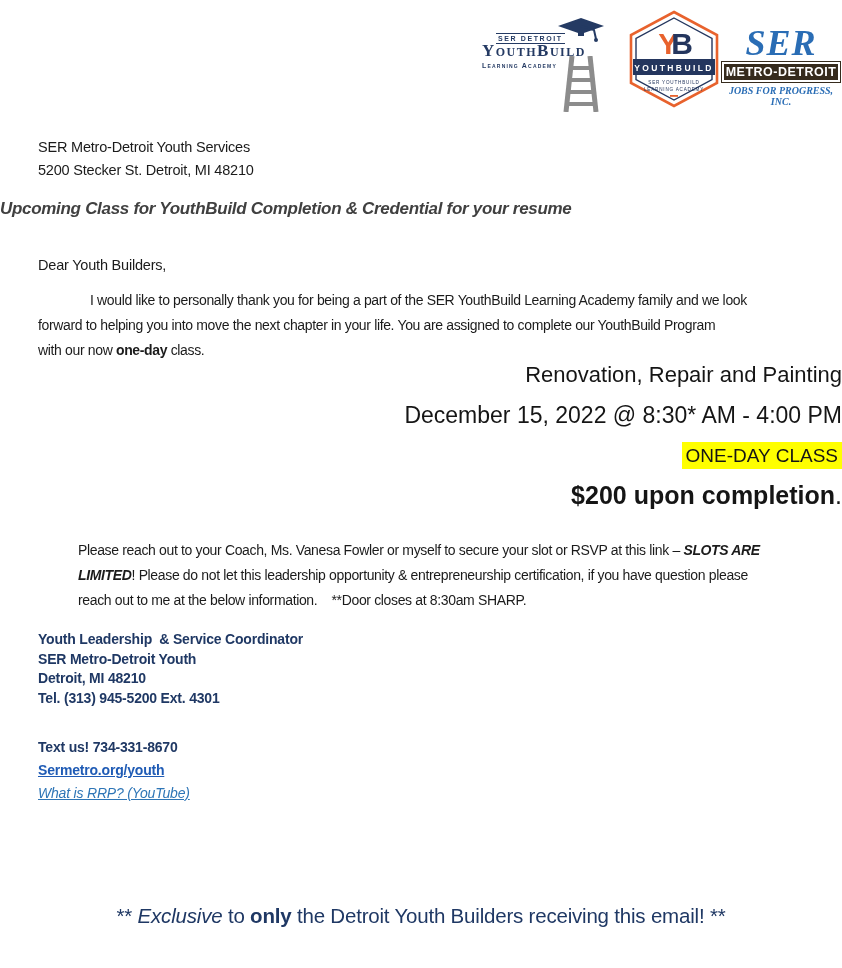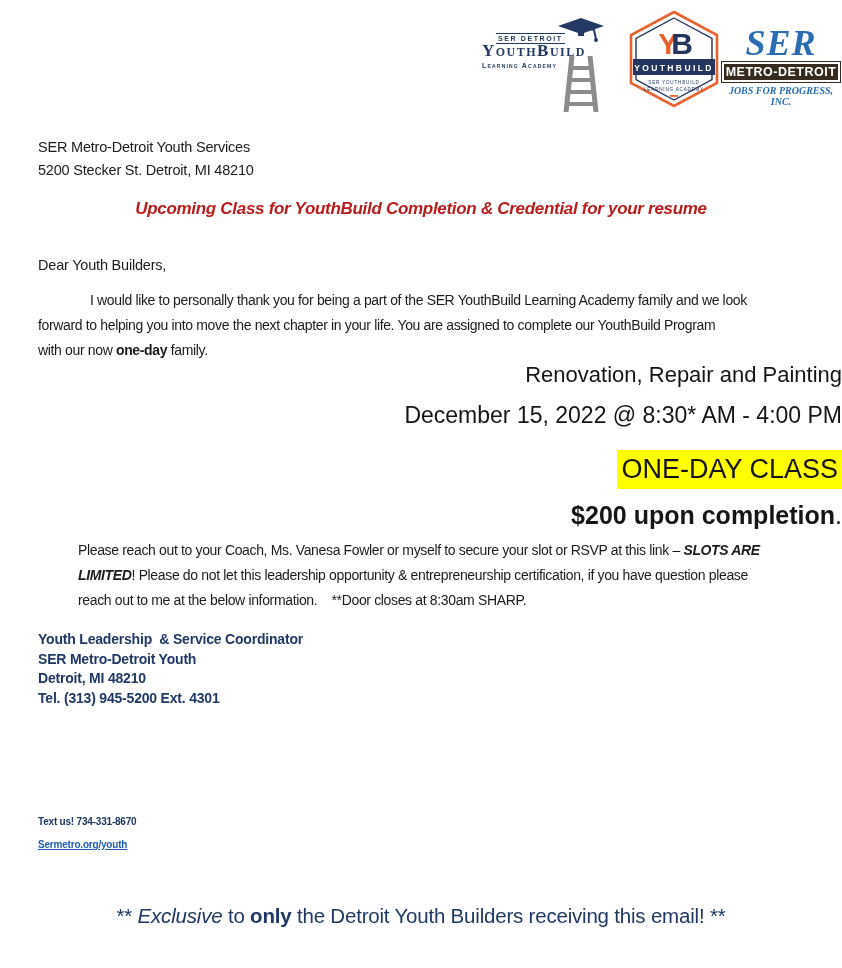--- a/index.html
+++ b/index.html
@@ -28,40 +28,40 @@
   .ser-name { font-family:"Liberation Serif", serif; font-style:italic; font-weight:bold;
               font-size:36px; line-height:34px; color:#2a6db5; letter-spacing:1px; }
   .ser-bar  { margin-top:2px; background:#362b1d; border:2px solid #ffffff;
               box-shadow:0 0 0 1px #362b1d; color:#ffffff; font-weight:bold;
               font-size:12.5px; line-height:16px; letter-spacing:0.5px; }
   .ser-tag  { margin-top:3px; font-family:"Liberation Serif", serif; font-style:italic;
               font-weight:bold; font-size:10px; color:#2a6db5; }
 
   
   .org-address { position:absolute; left:38px; top:136px; font-size:14.5px; line-height:23px; letter-spacing:-0.2px; }
-  .doc-title   { position:absolute; left:0; top:199px; width:100%; text-align:center;
-                 font-size:17px; font-weight:bold; font-style:italic; color:#b91c1c; letter-spacing:-0.3px; }
+  .doc-title   { position:absolute; left:0; top:199px; width:100%; text-align:left;
+                 font-size:17px; font-weight:bold; font-style:italic; color:#404040; letter-spacing:-0.3px; }
   .salutation  { position:absolute; left:38px; top:257px; font-size:14.5px; letter-spacing:-0.2px; }
 
   .para { font-size:14px; line-height:25px; letter-spacing:-0.35px; color:#1b1b1b; margin:0; }
   .intro   { position:absolute; left:38px; top:288px; width:792px; text-indent:52px; }
   .details { position:absolute; left:38px; top:538px; width:792px;margin-left:40px; }
   .keep-space { white-space:pre-wrap; }
 
   .event { position:absolute; left:0; top:362px; width:100%; text-align:right; color:#151515; }
   .event-course    { font-size:22px; line-height:26px; margin-bottom:13px; }
-  .event-datetime  { font-size:23px; line-height:28px; margin-bottom:21px;padding-left:36px; }
+  .event-datetime  { font-size:23px; line-height:28px; margin-bottom:13px;padding-left:36px; }
   .event-highlight-wrap { margin-bottom:11px; }
-  .event-highlight { display:inline-block; font-size:27px; line-height:25px; padding:7px 4px; }
+  .event-highlight { display:inline-block; font-size:19px; line-height:25px; padding:1px 4px; }
   .event-incentive { font-size:25px; line-height:30px; font-weight:bold;padding-left:40px; }
   .event-incentive .period { font-weight:normal; }
 
   .signature { position:absolute; left:38px; top:630px; font-size:14px; line-height:19.5px;
                font-weight:bold; letter-spacing:-0.2px; }
-  .textus    { position:absolute; left:38px; top:810px; font-size:10px; line-height:23px;
+  .textus    { position:absolute; left:38px; top:736px; font-size:14px; line-height:23px;
                font-weight:bold; letter-spacing:-0.2px; }
   .textus a  { display:inline-block; }
   .link-site { font-weight:bold; text-decoration:underline; }
   .link-yt   { font-weight:normal; font-style:italic; text-decoration:underline; }
 
   .footer { position:absolute; left:0; top:903px; width:100%; text-align:center;
             font-size:20.5px; line-height:26px; letter-spacing:-0.2px; }
 </style>
 </head>
 <body>
@@ -113,38 +113,39 @@
 
   <div class="org-address">
     <div>SER Metro-Detroit Youth Services</div>
     <div>5200 Stecker St. Detroit, MI 48210</div>
   </div>
 
   <div class="doc-title">Upcoming Class for YouthBuild Completion &amp; Credential for your resume</div>
 
   <div class="salutation">Dear Youth Builders,</div>
 
-  <p class="para intro"><span>I would like to personally thank you for being a part of the SER YouthBuild Learning Academy family and we look</span><br><span>forward to helping you into move the next chapter in your life. You are assigned to complete our YouthBuild Program</span><br><span>with our now </span><b>one-day</b><span> family.</span></p>
+  <p class="para intro"><span>I would like to personally thank you for being a part of the SER YouthBuild Learning Academy family and we look</span><br><span>forward to helping you into move the next chapter in your life. You are assigned to complete our YouthBuild Program</span><br><span>with our now </span><b>one-day</b><span> class.</span></p>
 
   <div class="event">
     <div class="event-course">Renovation, Repair and Painting</div>
     <div class="event-datetime">December 15, 2022 @ 8:30* AM - 4:00 PM</div>
     <div class="event-highlight-wrap"><span class="event-highlight" style="background:#ffff00">ONE-DAY CLASS</span></div>
     <div class="event-incentive"><span>$200 upon completion</span><span class="period">.</span></div>
   </div>
 
   <p class="para details"><span>Please reach out to your Coach, Ms. Vanesa Fowler or myself to secure your slot or RSVP at this link – </span><b><i>SLOTS ARE</i></b><br><b><i>LIMITED</i></b><span>! Please do not let this leadership opportunity &amp; entrepreneurship certification, if you have question please</span><br><span class="keep-space">reach out to me at the below information.    **Door closes at 8:30am SHARP.</span></p>
 
   <div class="signature" style="color:#1f3864">
     <div class="keep-space">Youth Leadership  &amp; Service Coordinator</div>
     <div>SER Metro-Detroit Youth</div>
     <div>Detroit, MI 48210</div>
     <div>Tel. (313) 945-5200 Ext. 4301</div>
   </div>
 
   <div class="textus">
     <div style="color:#1f3864">Text us! 734-331-8670</div>
     <div><a class="link-site" href="#" style="color:#1f5bb5">Sermetro.org/youth</a></div>
+    <div><a class="link-yt" href="#" style="color:#2e75b6">What is RRP? (YouTube)</a></div>
   </div>
 
   <div class="footer" style="color:#1f3864"><span>** </span><i>Exclusive</i><span> to </span><b>only</b><span> the Detroit Youth Builders receiving this email! **</span></div>
 
 </div>
 
 </body></html>

